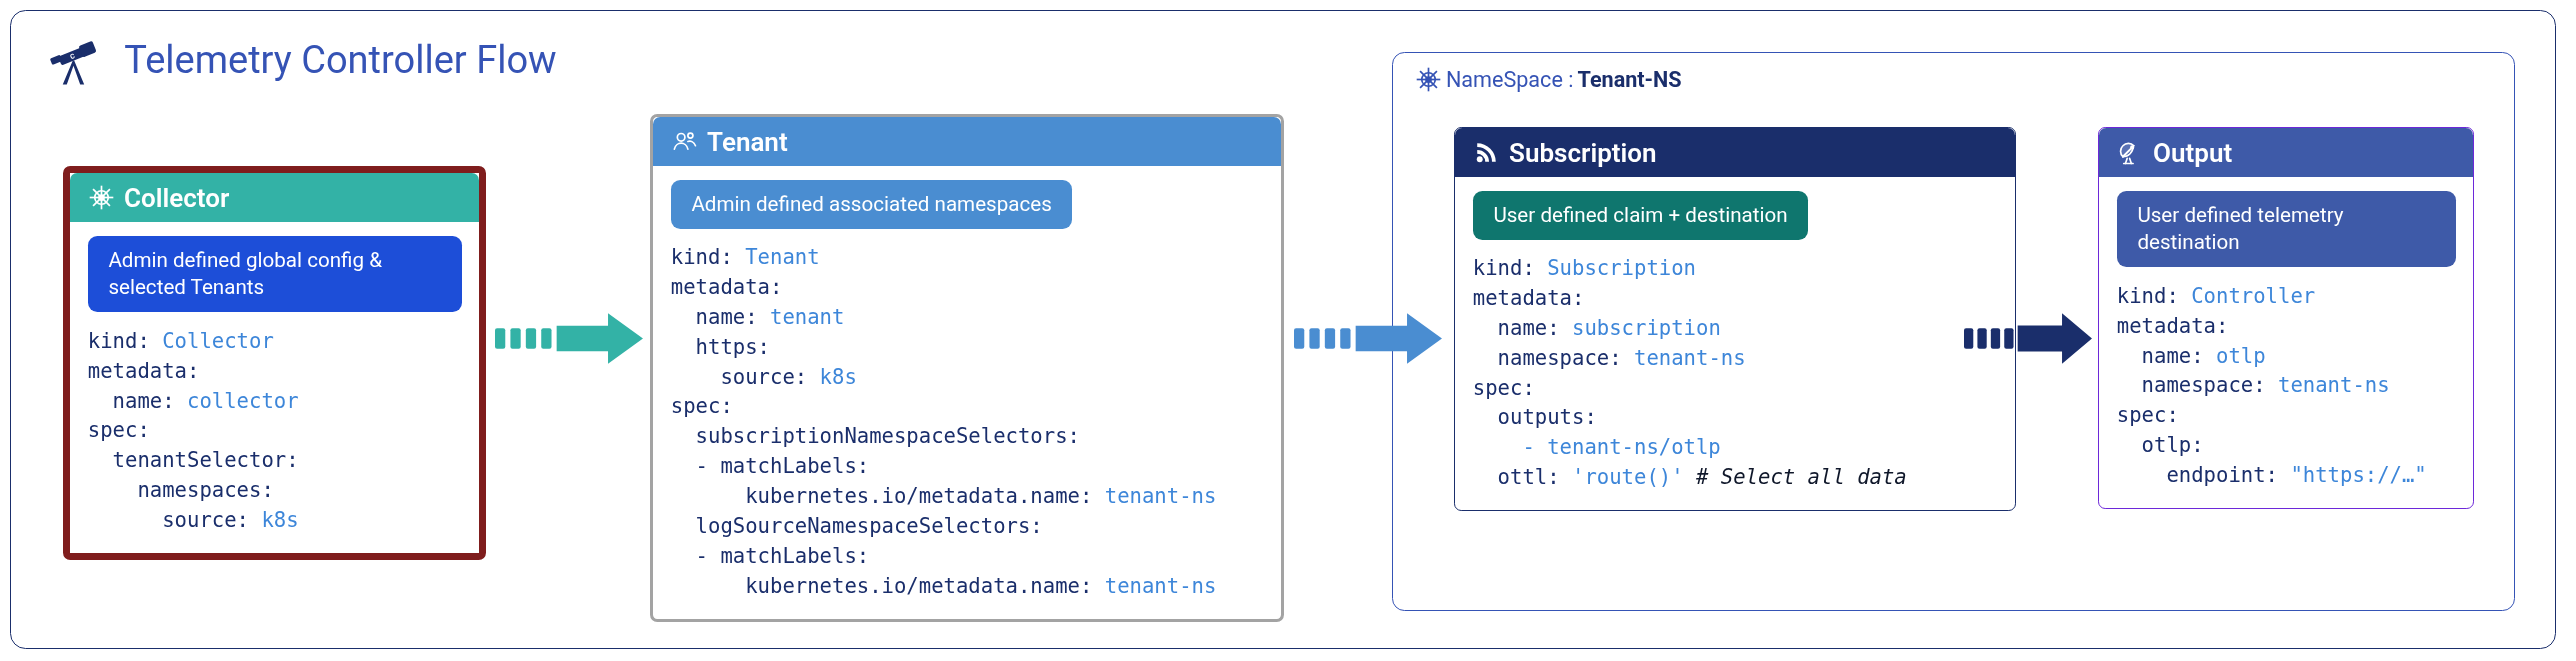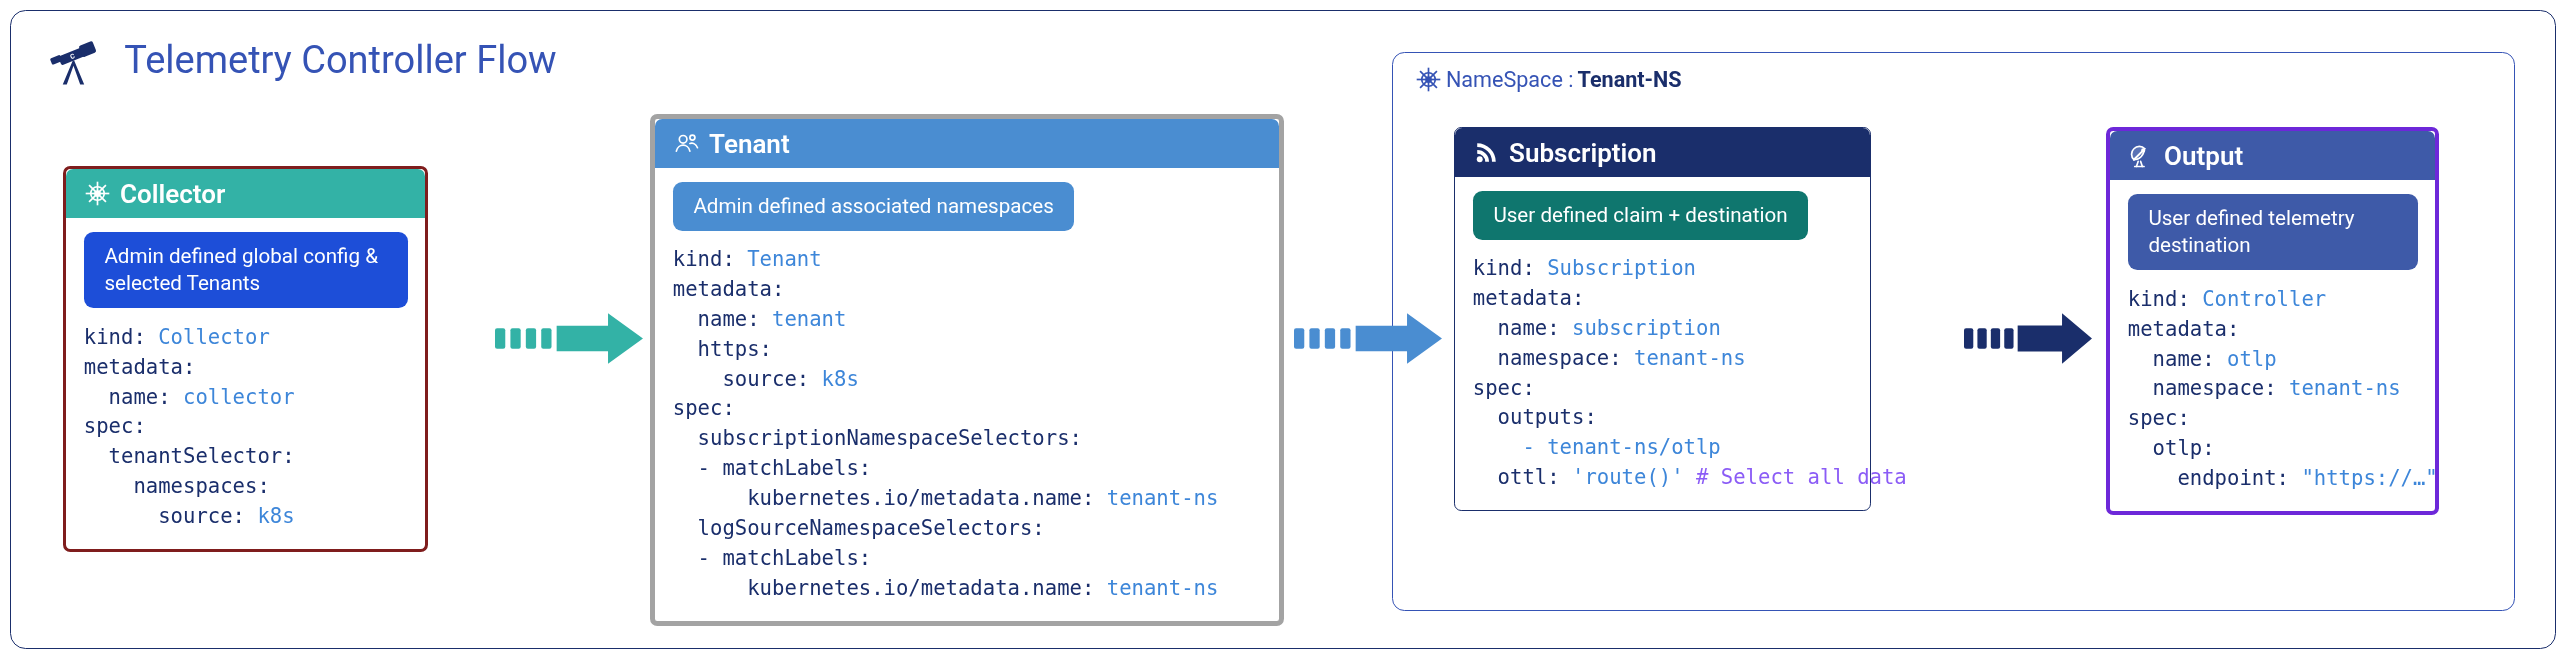--- a/index.html
+++ b/index.html
@@ -62,29 +62,29 @@
 }
 .code {
   font-family: ui-monospace, SFMono-Regular, Menlo, Consolas, monospace;
   font-size: 20.6px;
   line-height: 1.45;
   white-space: pre;
 }
 .ck { color: #1a2e6b; }  
 .cv { color: #3d86d9; }  
 .cs { color: #3d86d9; }  
-.cc { color: #8b5cf6; } 
-
-
-.collector { top: 155px; left: 52px; width: 365px; border: 3px solid #7f1d1d; }
+.cc { color: #0f172a; font-style: italic; } 
+
+
+.collector { top: 155px; left: 52px; width: 423px; border: 7px solid #7f1d1d; }
 .collector .card-header { background: #33b2a6; }
 .collector .pill { background: #1d4ed8; }
 
 
-.tenant { top: 103px; left: 639px; width: 634px; border: 5px solid #a3a3a3; }
+.tenant { top: 103px; left: 639px; width: 634px; border: 3px solid #a3a3a3; }
 .tenant .card-header { background: #4a8dd1; }
 .tenant .pill { background: #4a8dd1; }
 
 
 .ns {
   position: absolute;
   top: 41px; left: 1381px;
   width: 1123px; height: 559px;
   border: 1px solid #3553b5;
   border-radius: 12.4px;
@@ -93,26 +93,26 @@
 .ns-header {
   display: flex;
   align-items: center;
   gap: 4px;
   padding: 12.4px 21.6px 5.2px;
 }
 .ns-label { color: #3553b5; font-size: 21.6px; }
 .ns-name  { color: #1a2e6b; font-size: 21.6px; font-weight: 700; }
 
 
-.subscription { top: 116px; left: 1443px; width: 417px; border: 1px solid #1a2e6b; }
+.subscription { top: 116px; left: 1443px; width: 562px; border: 1px solid #1a2e6b; }
 .subscription .card-header { background: #1a2e6b; }
 .subscription .pill { background: #0f766e; }
 
 
-.output { top: 116px; left: 2087px; width: 333px; border: 4px solid #6d28d9; margin-left: 8px; }
+.output { top: 116px; left: 2087px; width: 376px; border: 1px solid #6d28d9; }
 .output .card-header { background: #3e5aa8; }
 .output .pill { background: #3e5aa8; }
 
 .arrow {
   position: absolute;
   top: 299px;
   width: 149px;
   height: 57px;
 }
 .hdr-icon { width: 27px; height: 27px; flex: 0 0 auto; }

